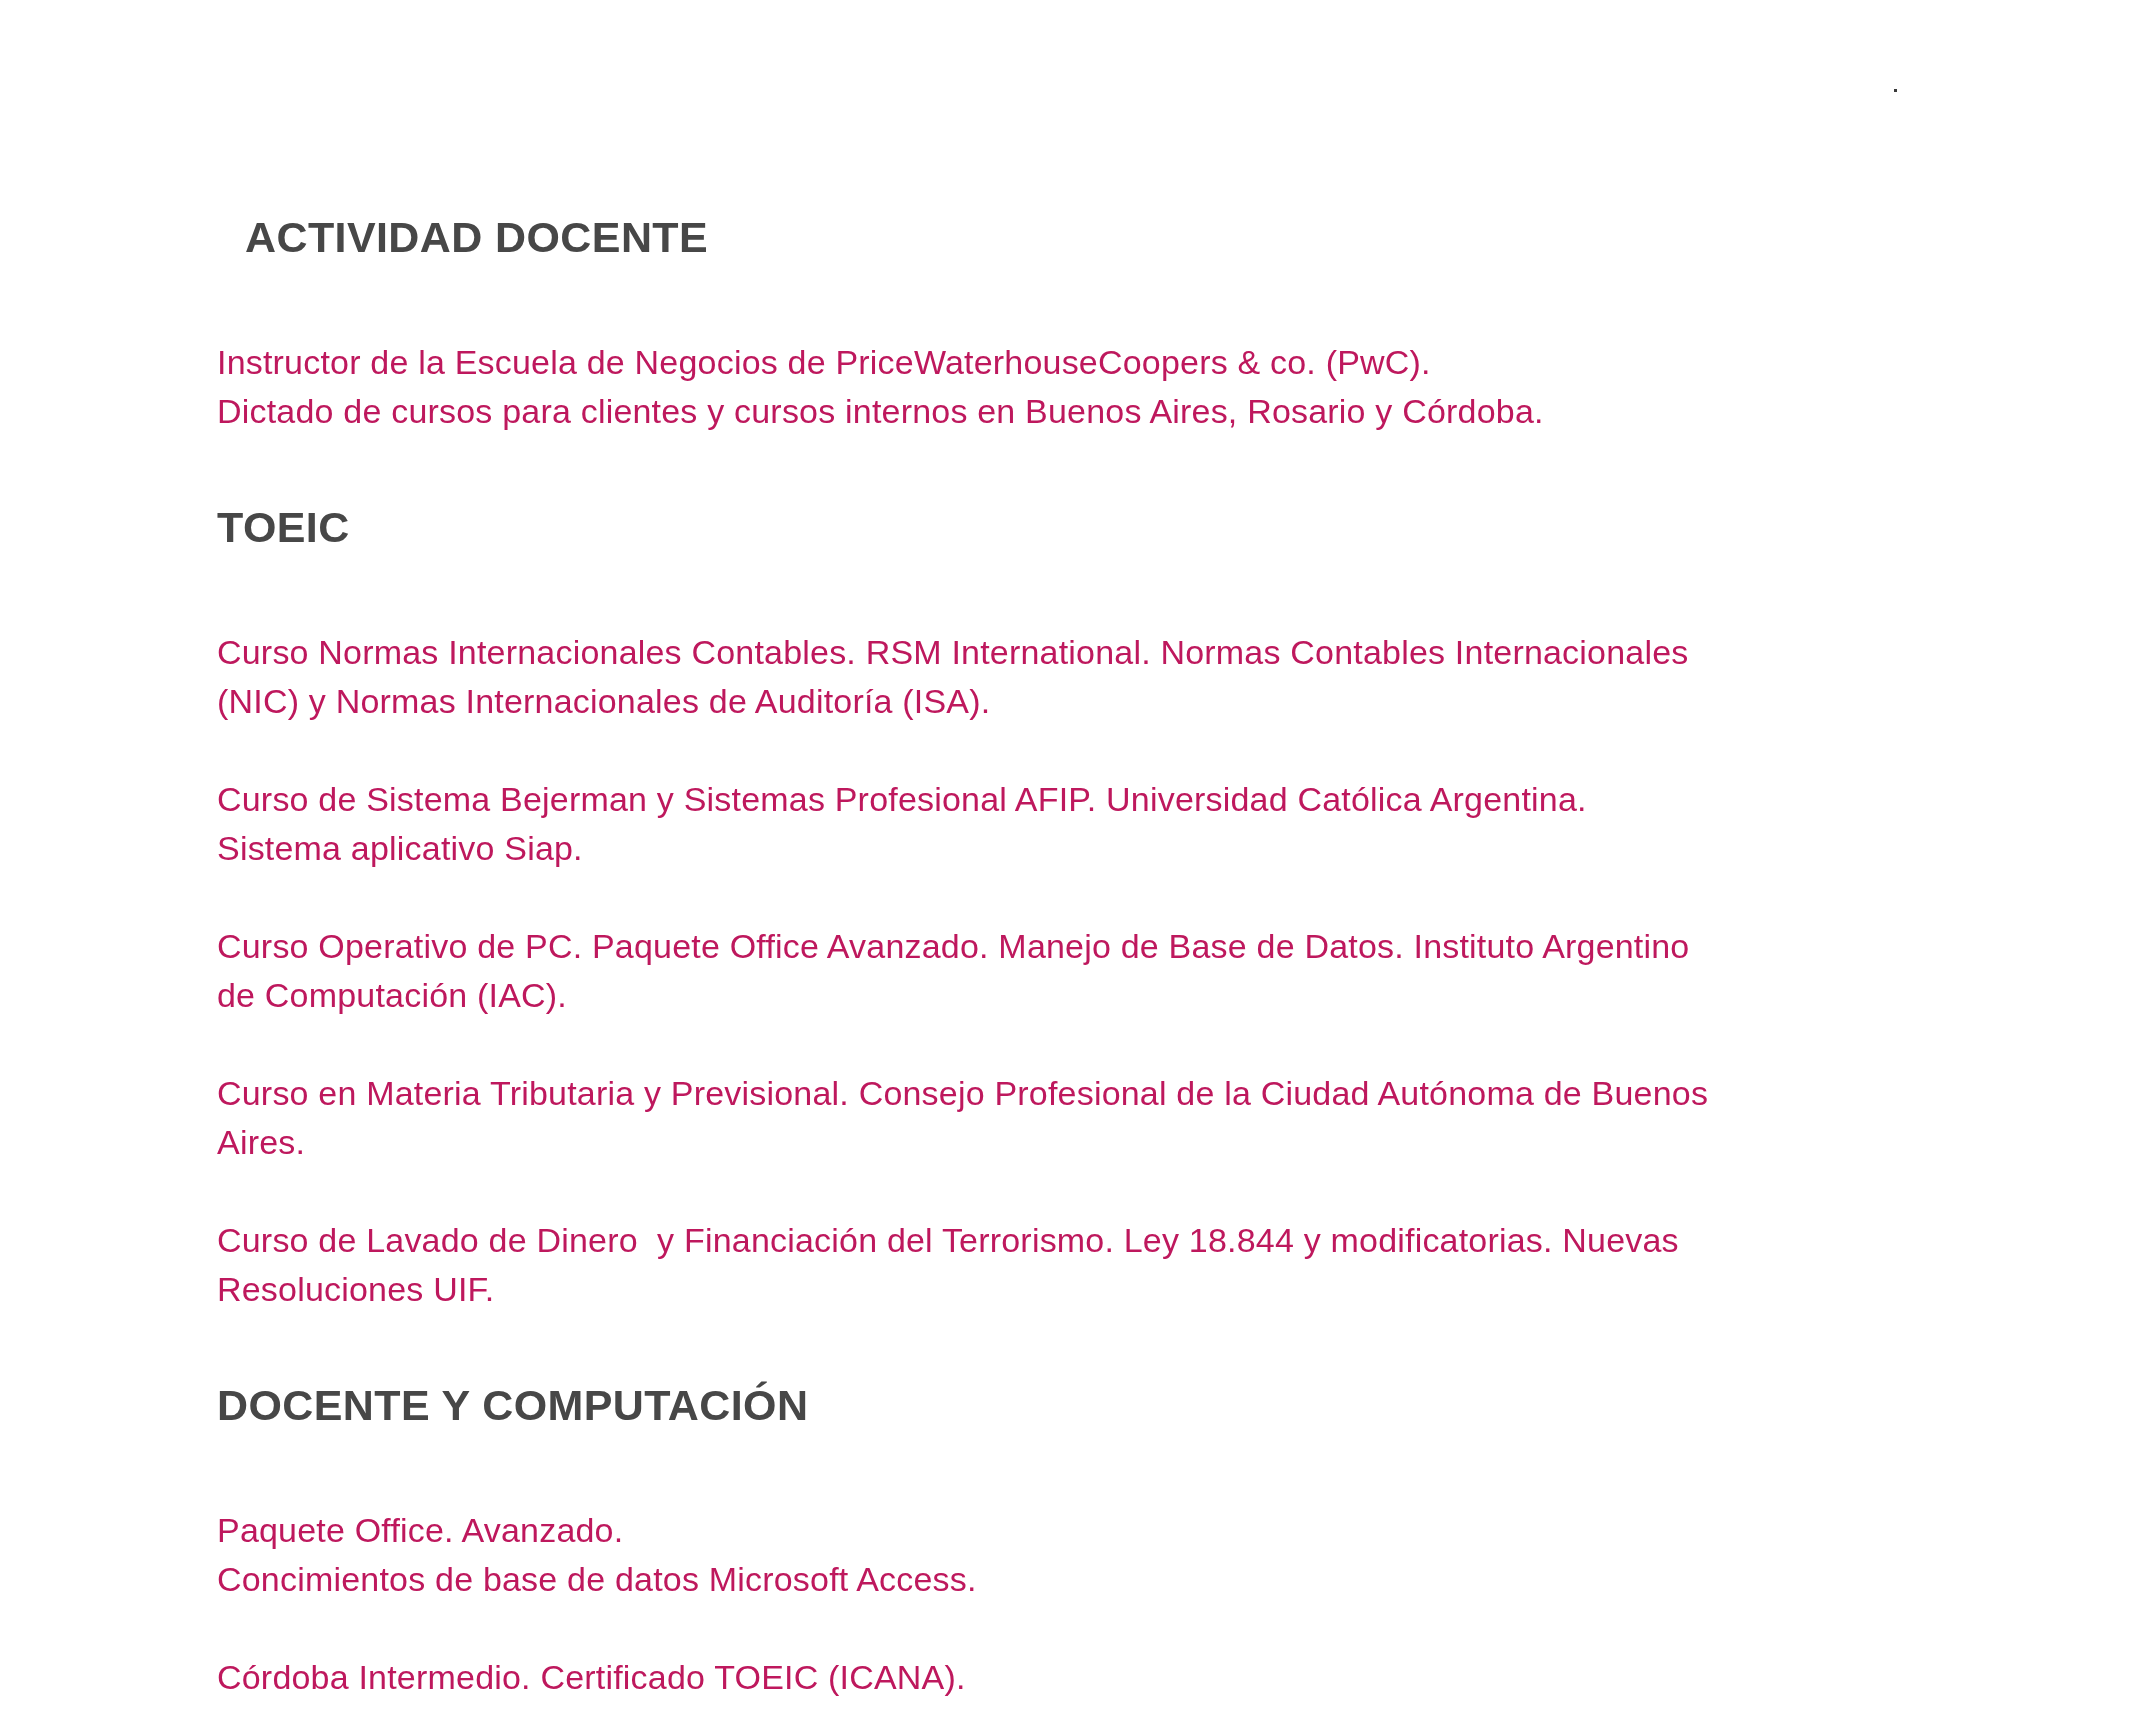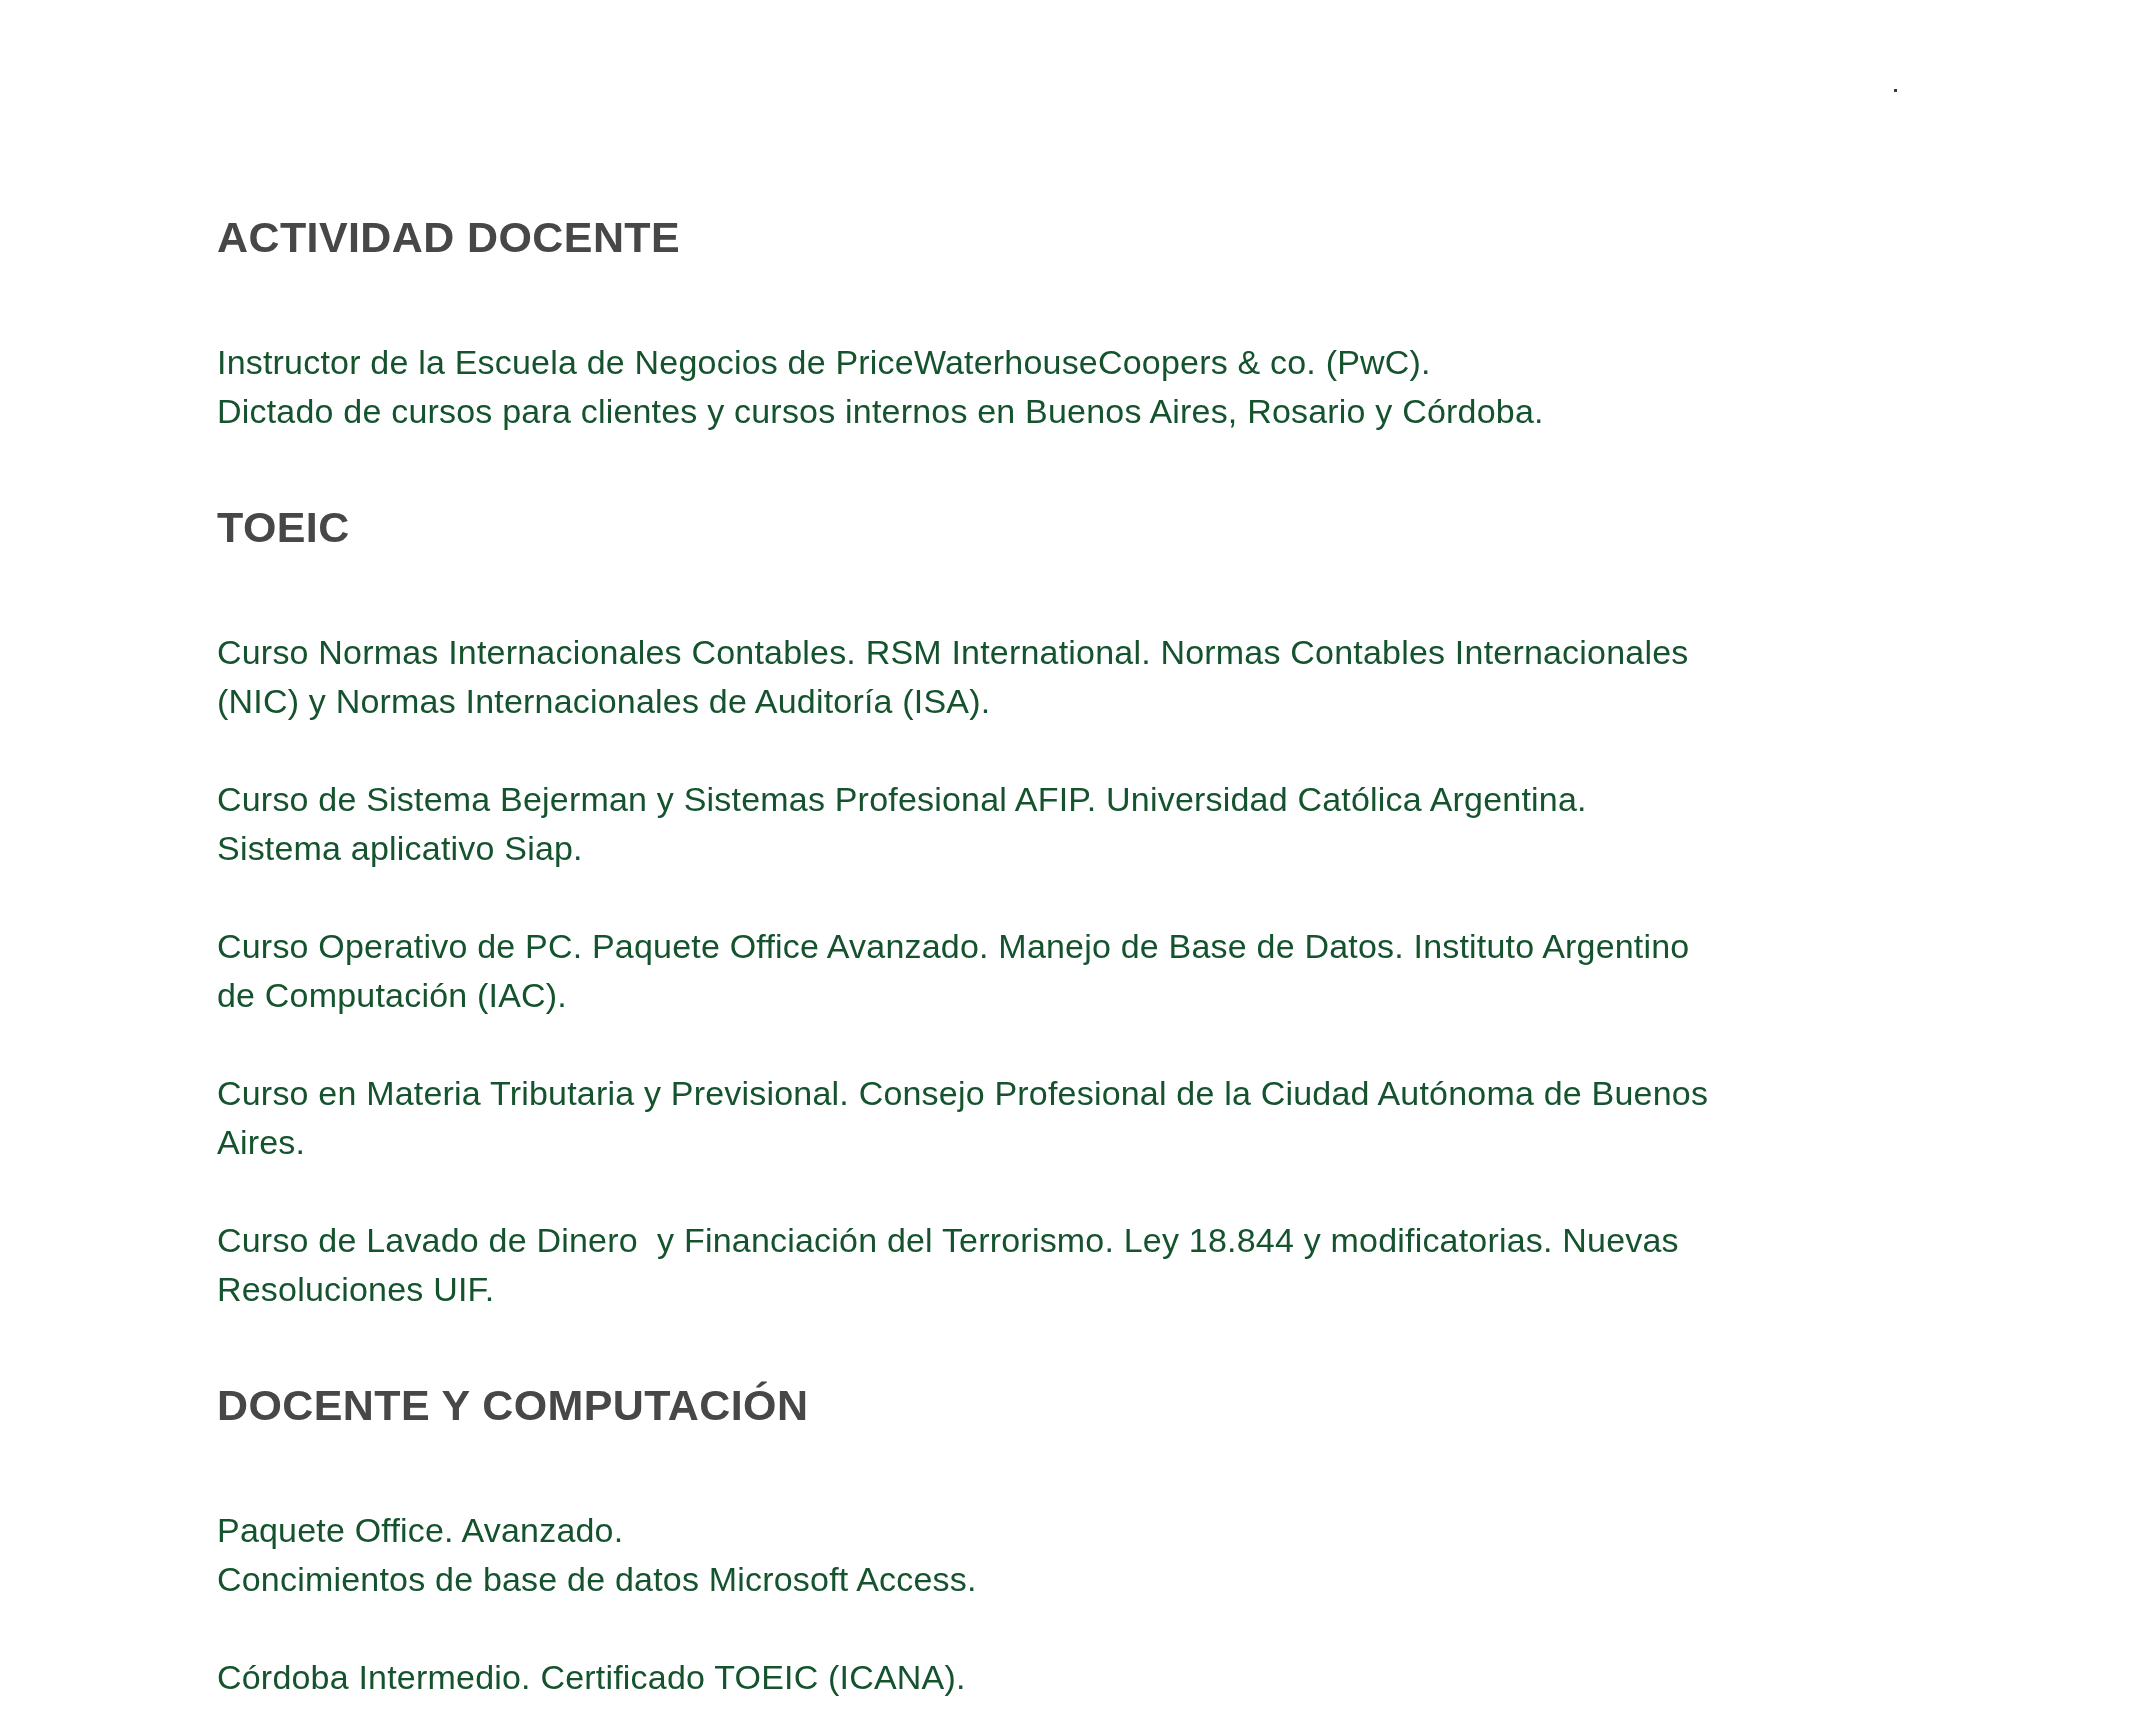--- a/index.html
+++ b/index.html
@@ -23,27 +23,27 @@
   section.doc-section { margin: 0; }
   h2.section-heading {
     margin: 65px 0 75px 0;
     font-size: 43px;
     line-height: 52px;
     font-weight: 700;
     letter-spacing: 0.4px;
     color: #474747;
     white-space: pre;
   }
-  section.doc-section:first-child h2.section-heading { margin-top: 0; }
+  section.doc-section:first-child h2.section-heading { margin-top: 0; margin-left: 28px; }
   p.body-paragraph {
     margin: 0 0 49px 0;
     font-size: 34px;
     line-height: 49px;
     font-weight: 400;
-    color: #14532d;
+    color: #be185d;
     letter-spacing: 0.2px;
     white-space: pre;
   }
   .corner-mark {
     position: absolute;
     left: 1894px;
     top: 89px;
     width: 3.4px;
     height: 3.4px;
     background: #3a3a3a;

